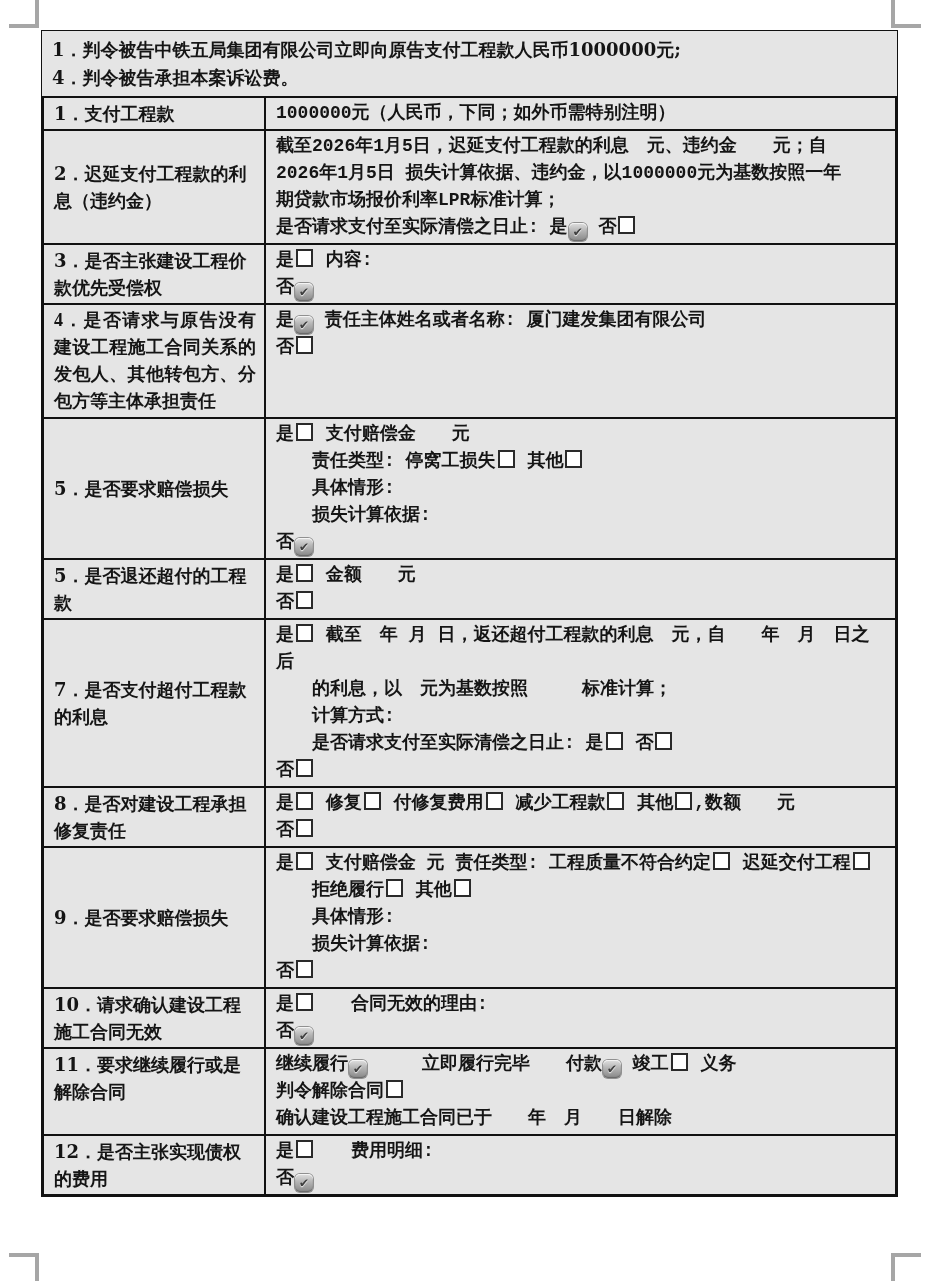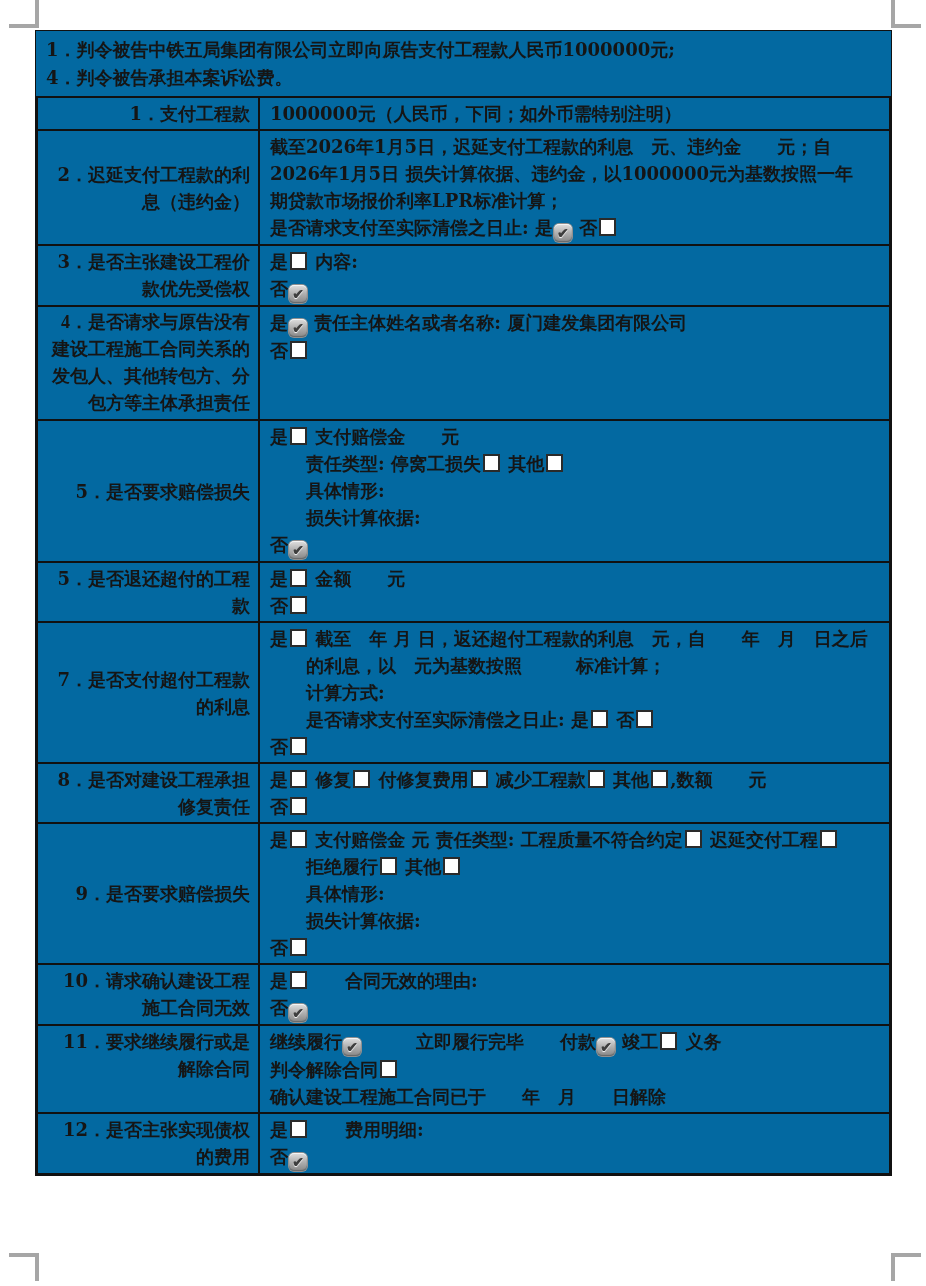--- a/index.html
+++ b/index.html
@@ -9,44 +9,44 @@
     font-weight:700;color:#151515;
   }
   
   .crop{position:absolute;width:26px;height:24px;}
   .crop.tl{left:9px;top:0;border-right:4px solid #a6a6a6;border-bottom:4px solid #a6a6a6;}
   .crop.tr{left:891px;top:0;border-left:4px solid #a6a6a6;border-bottom:4px solid #a6a6a6;}
   .crop.bl{left:9px;top:1253px;border-right:4px solid #a6a6a6;border-top:4px solid #a6a6a6;}
   .crop.br{left:891px;top:1253px;border-left:4px solid #a6a6a6;border-top:4px solid #a6a6a6;}
 
   .doc{
-    position:absolute;left:35px;top:30px;width:855px;
-    border:1px solid #111;background:#0369a1;
+    position:absolute;left:41px;top:30px;width:855px;
+    border:1px solid #111;background:#e5e5e5;
     font-size:18px;line-height:27px;
   }
   .claims{border-bottom:0;padding:5px 10px 4px 10px;}
   .claims p{margin:0;white-space:pre-wrap;line-height:28px;text-align:justify;}
 
   table.grid{border-collapse:collapse;table-layout:fixed;width:100%;}
   table.grid td{
     border:2px solid #111;vertical-align:top;
     padding:2px 8px 2px 10px;
   }
   td.label{width:204px;}
   td.content{padding-left:12px;}
   
   tr:nth-child(2) td.label,
   tr:nth-child(5) td.label,
   tr:nth-child(7) td.label,
   tr:nth-child(9) td.label{vertical-align:middle;}
   
   tr:nth-child(4) td.label{text-align:justify;text-justify:inter-character;font-family:Liberation Serif, serif;}
 
-  .line{white-space:pre-wrap;min-height:27px;}
-  .lbl{white-space:pre-wrap;text-align:right;}
+  .line{white-space:pre-wrap;min-height:27px;font-family:Liberation Mono, monospace;}
+  .lbl{white-space:pre-wrap;}
 
   
   .cbe{
     display:inline-block;width:13px;height:14px;
     border:2px solid #2a2a2a;background:#fff;
     vertical-align:-2px;margin:0 2px;
   }
   
   .cbk{
     display:inline-block;width:18px;height:18px;border-radius:5px;

